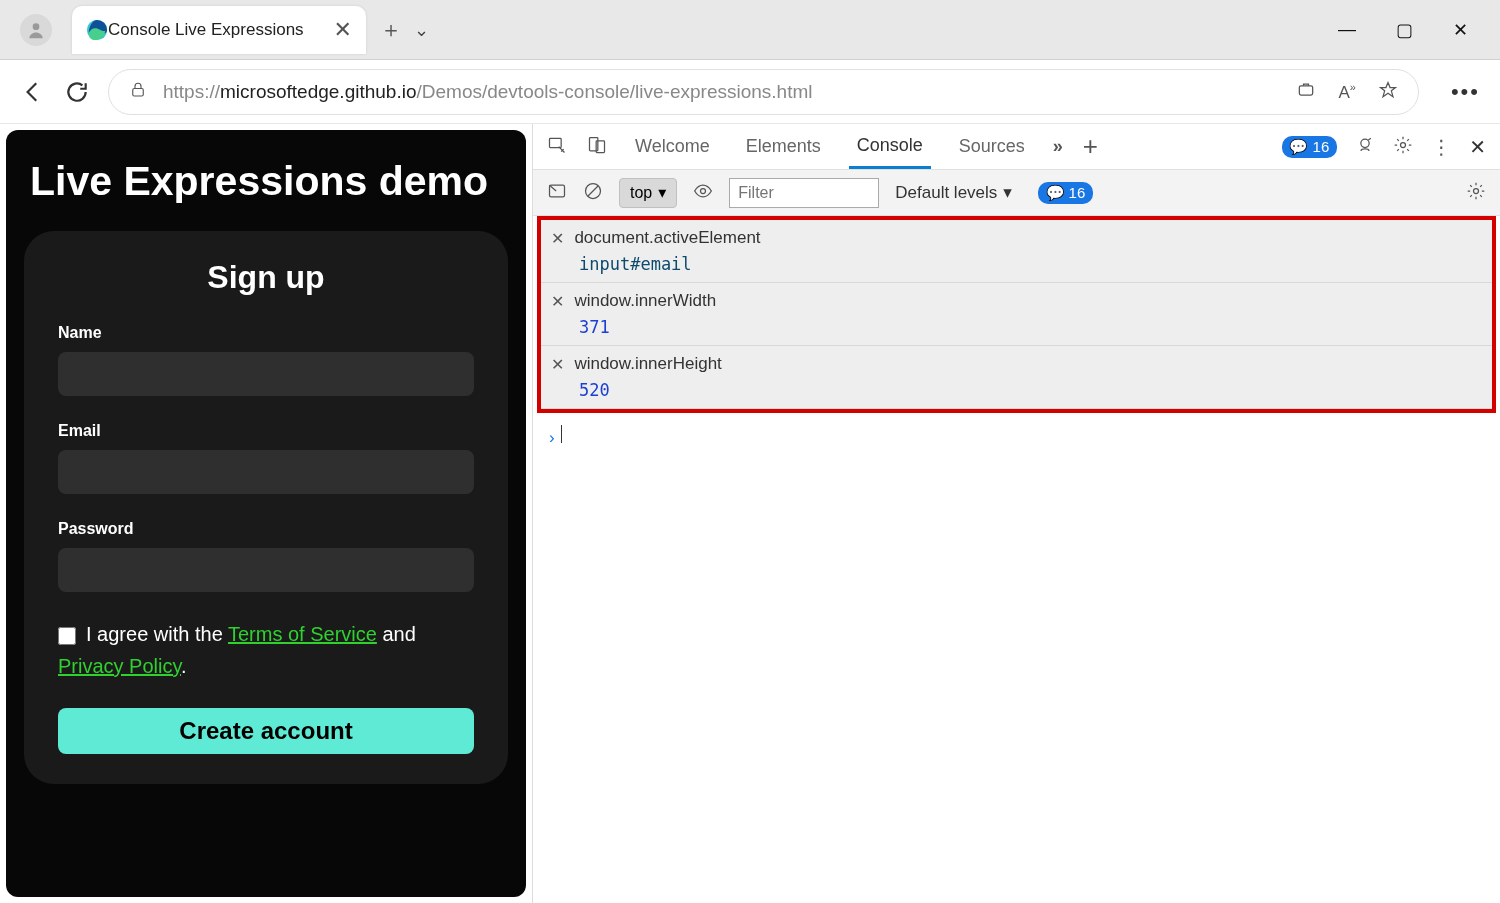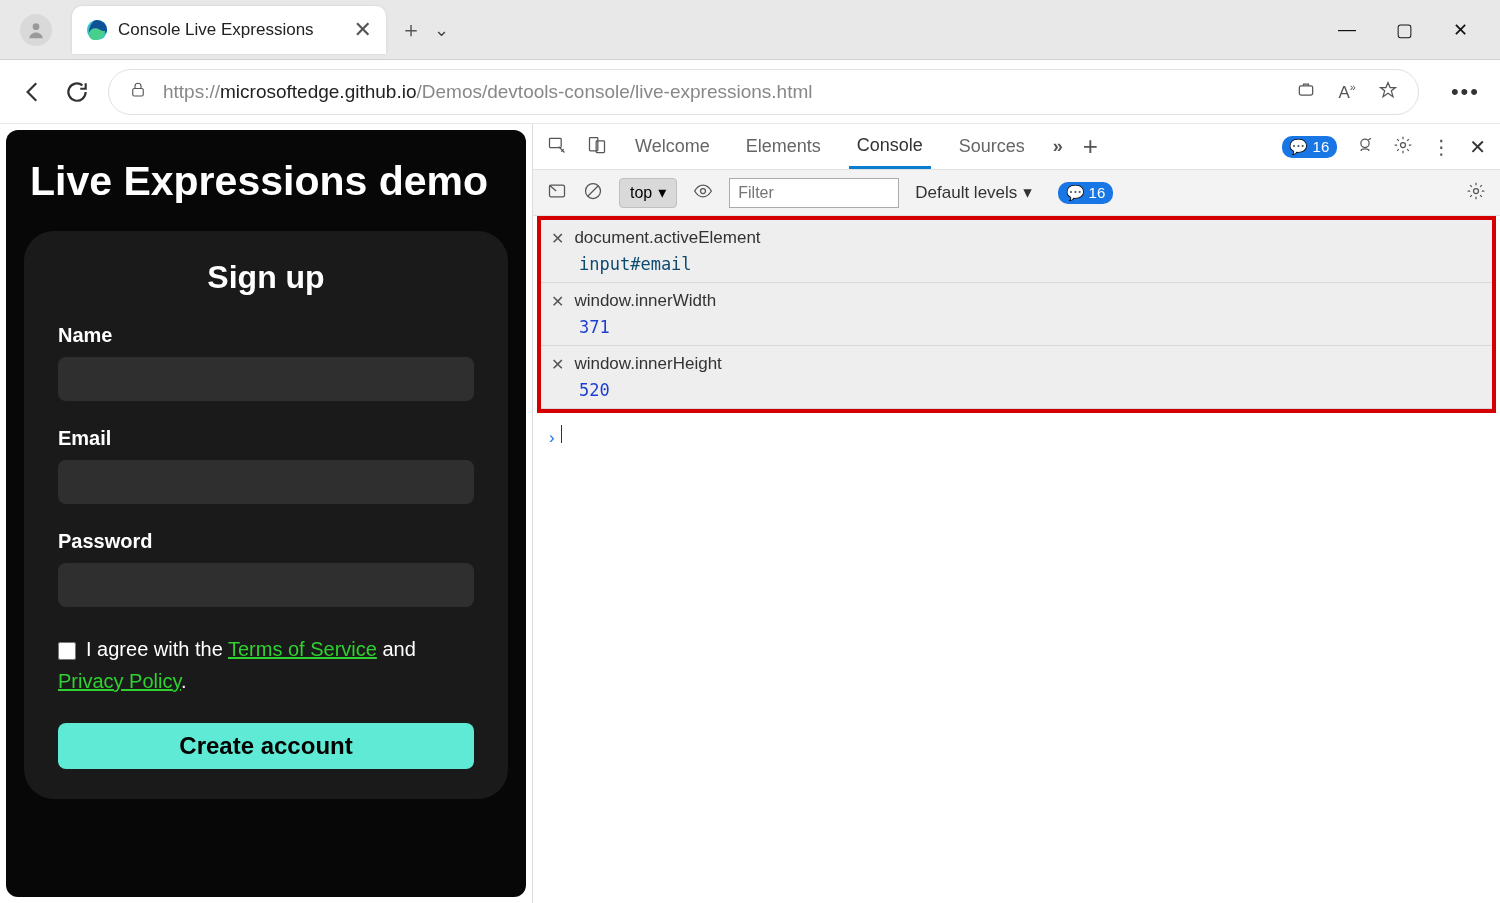--- a/index.html
+++ b/index.html
@@ -1,21 +1,21 @@
 <!DOCTYPE html>
 <html><head>
 <meta charset="utf-8">
 <style>
 * { margin:0; padding:0; box-sizing:border-box; font-family:"Segoe UI",Arial,sans-serif; }
 body { width:1500px; height:903px; background:#e8e8e8; overflow:hidden; }
 .window { width:1500px; height:903px; background:#fff; display:flex; flex-direction:column; }
 .titlebar { height:60px; background:#e8e8e8; display:flex; align-items:center; padding:0 8px; border-bottom:1px solid #d0d0d0;}
 .profile { width:32px; height:32px; background:#d9d9d9; border-radius:50%; margin:0 12px; display:flex; align-items:center; justify-content:center; }
 .profile svg { width:20px; height:20px; fill:#9a9a9a;}
-.tab { background:#fff; height:48px; border-radius:10px 10px 0 0; display:flex; align-items:center; gap:10px; padding:0 14px; margin-left:8px; box-shadow:0 0 3px rgba(0,0,0,.1); }
+.tab { background:#fff; height:48px; border-radius:10px 10px 0 0; display:flex; align-items:center; padding:0 14px; margin-left:8px; box-shadow:0 0 3px rgba(0,0,0,.1); }
 .edge-logo { width:22px; height:22px; }
 .tab-title { font-size:17px; color:#222; margin-right:30px;}
 .tab-close { font-size:22px; color:#555; line-height:1; }
 .newtab { font-size:22px; color:#555; margin-left:14px;}
 .chev { font-size:18px; color:#444; margin-left:12px;}
 .winctrl { margin-left:auto; display:flex; gap:40px; padding-right:24px; font-size:18px; color:#111;}
 .addrbar { height:64px; background:#fff; display:flex; align-items:center; gap:18px; padding:0 20px; border-bottom:1px solid #e8e8e8;}
 .icbtn { width:26px; height:26px; color:#333; display:flex; align-items:center; justify-content:center;}
 .addr { flex:1; height:46px; background:#fff; border:1px solid #e0e0e0; border-radius:24px; display:flex; align-items:center; padding:0 20px; gap:16px;}
 .lock svg { width:18px; height:18px; stroke:#555; fill:none; stroke-width:1.5;}
@@ -24,37 +24,37 @@
 .right-icons { display:flex; gap:22px; align-items:center; color:#555; margin-left:auto;}
 .right-icons svg { width:20px; height:20px; stroke:#555; fill:none; stroke-width:1.5;}
 .dots { font-size:22px; letter-spacing:2px; color:#333; margin-left:14px;}
 .content { flex:1; display:flex; background:#fff;}
 .page { width:520px; background:#070707; border-radius:12px; margin:6px; padding:18px 18px; color:#fff;}
 .page h1 { font-size:41px; font-weight:700; margin:10px 0 26px 6px;}
 .form { background:#1a1a1a; border-radius:30px; padding:28px 34px 30px;}
 .form h2 { text-align:center; font-size:32px; font-weight:700; margin-bottom:28px;}
 .row { display:flex; gap:20px; margin-bottom:26px;}
 .group { flex:1; display:flex; flex-direction:column; gap:10px;}
-.group label { font-size:20px; font-weight:700;}
+.group label { font-size:16px; font-weight:700;}
 .group input { height:44px; border:none; border-radius:8px; background:#2f2f2f; color:#fff; padding:0 10px; font-size:16px;}
 .agree { font-size:20px; line-height:1.6; margin:14px 0 26px;}
 .agree input { width:18px; height:18px; margin-right:10px; vertical-align:middle;}
 .agree a { color:#2fd02f; text-decoration:underline;}
 .create { width:100%; height:46px; background:#5eead4; color:#000; border:none; border-radius:8px; font-size:24px; font-weight:700;}
 .devtools { flex:1; background:#fff; display:flex; flex-direction:column; border-left:1px solid #ddd;}
 .dt-tabs { height:46px; display:flex; align-items:center; gap:20px; padding:0 14px; border-bottom:1px solid #e0e0e0; }
 .dt-tab { font-size:18px; color:#666; padding:10px 8px;}
 .dt-tab.active { color:#333; border-bottom:3px solid #0b7ed1;}
 .dt-icon { color:#555; }
 .dt-icon svg { width:20px; height:20px; stroke:#555; fill:none; stroke-width:1.5;}
 .dt-right { margin-left:auto; display:flex; align-items:center; gap:18px;}
 .blue-pill { background:#1976e5; color:#fff; font-size:15px; border-radius:10px; padding:0 8px; display:inline-flex; align-items:center; gap:4px; height:22px;}
 .dt-toolbar { height:46px; display:flex; align-items:center; gap:16px; padding:0 14px; border-bottom:1px solid #e0e0e0; background:#f3f3f3;}
 .dt-toolbar select, .dt-toolbar .sel { height:30px; background:#d9d9d9; border:1px solid #c0c0c0; border-radius:4px; padding:0 10px; font-size:16px; display:flex; align-items:center; gap:6px;}
-.dt-toolbar input { height:30px; width:170px; border:1px solid #aaa; padding:0 8px; font-size:16px;}
+.dt-toolbar input { height:30px; width:150px; border:1px solid #aaa; padding:0 8px; font-size:16px;}
 .dt-toolbar .lvl { font-size:17px; color:#333; display:flex; align-items:center; gap:6px;}
 .dt-toolbar .gear { margin-left:auto;}
 .live-box { border:4px solid #d40000; margin:0 4px; }
 .live-row { display:flex; flex-direction:column; background:#eeeeee; border-bottom:1px solid #d8d8d8; padding:8px 10px;}
 .live-expr { font-family:Consolas,monospace; font-size:17px; color:#333; display:flex; align-items:center; gap:10px;}
 .live-x { font-size:16px; color:#555; }
 .live-val { font-family:Consolas,monospace; font-size:17px; padding:6px 0 0 28px;}
 .val-purple { color:#0c4a6e;}
 .val-blue { color:#1c3fd1;}
 .prompt { padding:12px 16px; color:#1976e5; font-family:Consolas,monospace; font-size:17px;}

